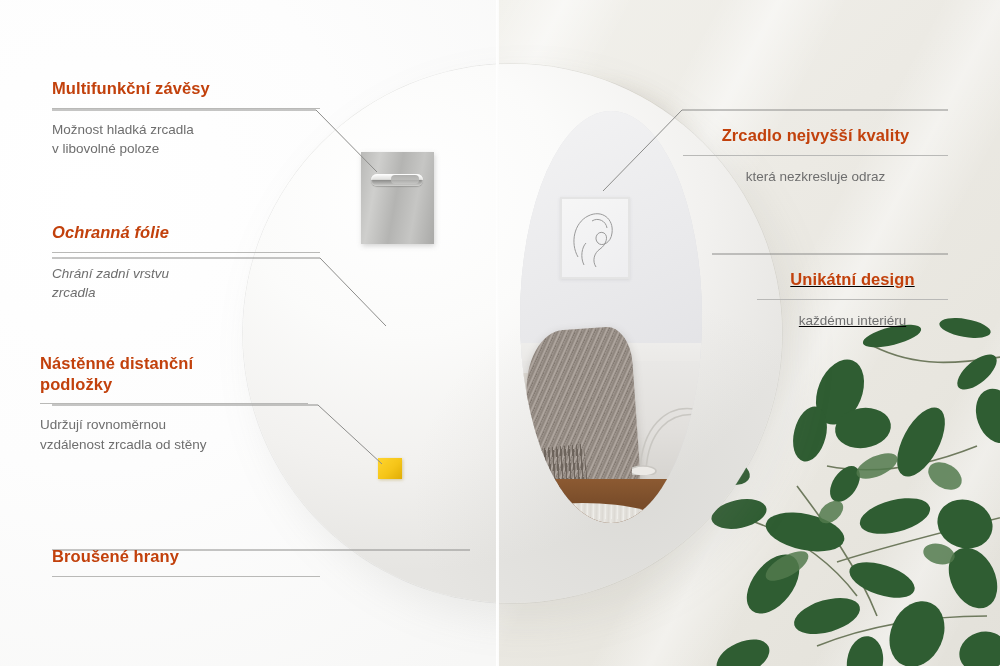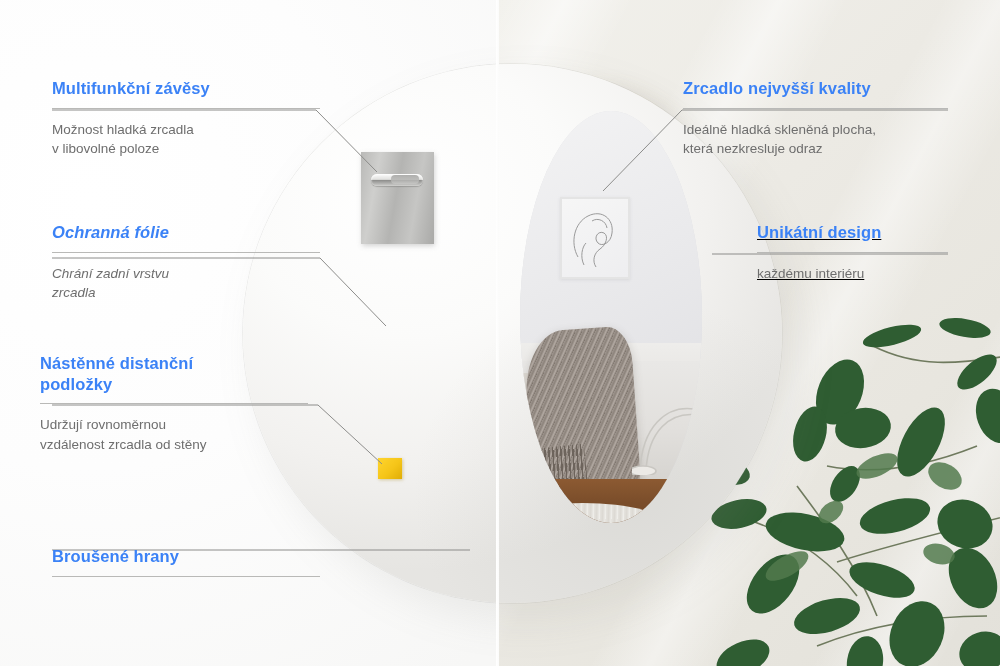--- a/index.html
+++ b/index.html
@@ -137,25 +137,25 @@
   }
   .refl-lamp svg{width:100%;height:100%;}
 
   
   .leaves{position:absolute;left:180px;top:316px;width:330px;height:360px;}
   .leaves svg{width:100%;height:100%;display:block;}
 
   
   .ann{position:absolute;z-index:20;}
   .ann h3{
-    margin:0 0 9px 0;font-size:16.5px;font-weight:bold;color:#3b82f6;letter-spacing:.1px;line-height:1.25;
+    margin:0 0 9px 0;font-size:16.5px;font-weight:bold;color:#c2410c;letter-spacing:.1px;line-height:1.25;
   }
   .ann .rule{height:1px;background:#b9b9b7;margin-bottom:11px;}
   .ann p{margin:0;font-size:13.5px;line-height:1.45;color:#6e6e6e;font-weight:400;}
-  .ann.right{text-align:left;}
+  .ann.right{text-align:center;margin-top:47px;}
 
   
   #ann-1{left:52px;top:78px;width:268px;}
   #ann-2{left:52px;top:222px;width:268px;font-style:italic;}
   #ann-3{left:40px;top:353px;width:268px;}
   #ann-4{left:52px;top:546px;width:268px;}
   
   #ann-5{left:683px;top:78px;width:265px;}
   #ann-6{left:757px;top:222px;width:191px;text-decoration:underline;}
 
@@ -290,21 +290,20 @@
   </div>
 
   <div class="ann" id="ann-4">
     <h3>Broušené hrany</h3>
     <div class="rule"></div>
   </div>
 
   <div class="ann right" id="ann-5">
     <h3>Zrcadlo nejvyšší kvality</h3>
     <div class="rule"></div>
-    <p>Ideálně hladká skleněná plocha,</p>
     <p>která nezkresluje odraz</p>
   </div>
 
   <div class="ann right" id="ann-6">
     <h3>Unikátní design</h3>
     <div class="rule"></div>
     <p>každému interiéru</p>
   </div>
 
 </div>

